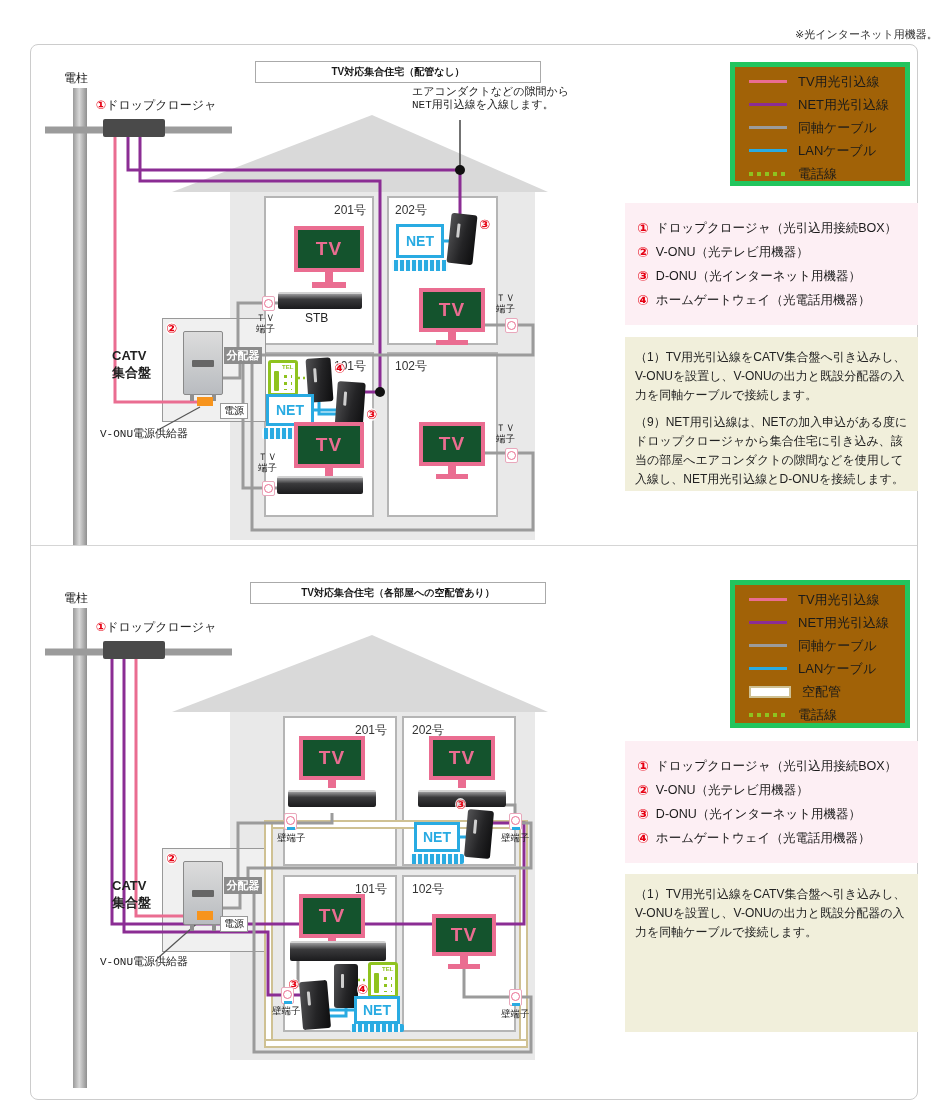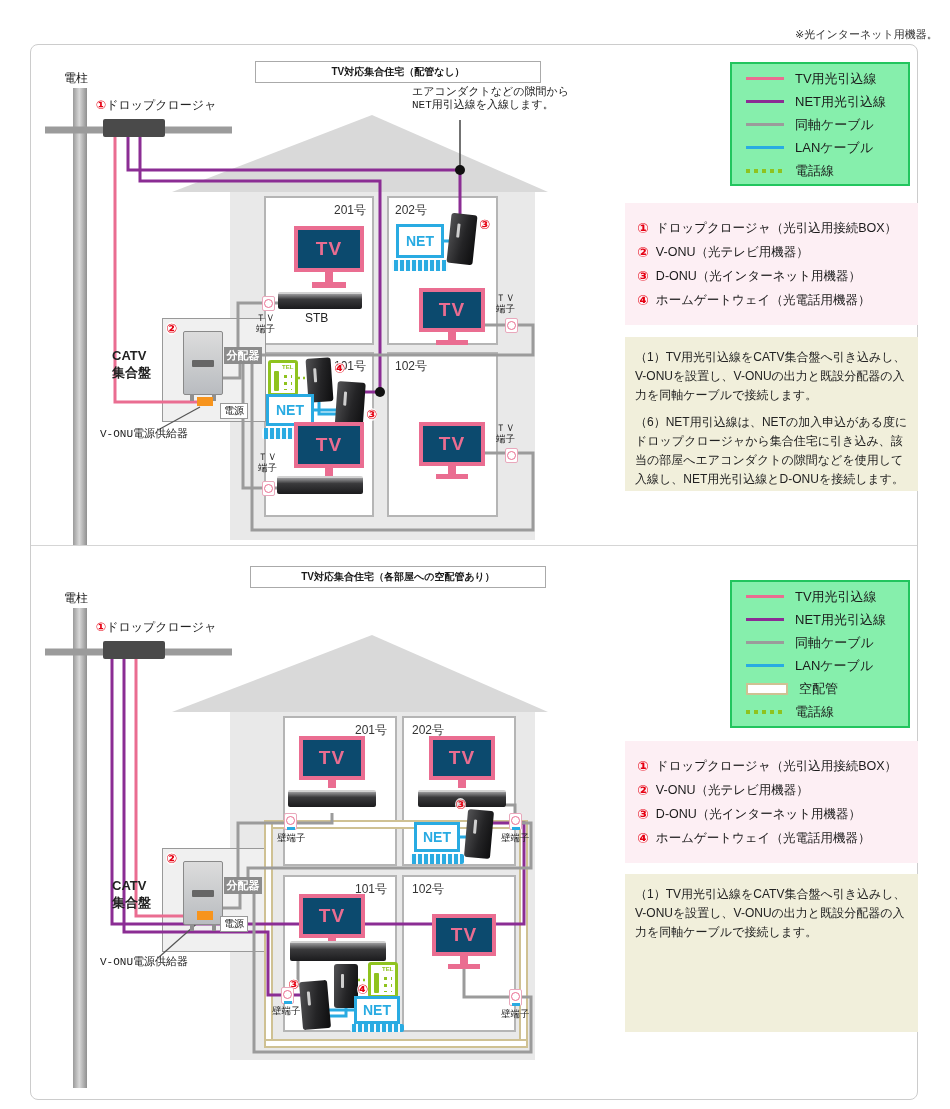--- a/index.html
+++ b/index.html
@@ -26,39 +26,39 @@
   .room{background:#fff;border:2px solid #b5b5b5;}
   .roomlbl{position:absolute;font-size:12px;color:#333;top:4px;}
   .catvbox{background:#f0f0f0;border:1.5px solid #999;}
   .catvlbl{font-size:13px;font-weight:bold;line-height:1.3;color:#222;}
   .splitter{background:#8c8c8c;color:#fff;font-size:11px;font-weight:bold;text-align:center;line-height:17px;}
   .powerlbl{background:#fff;border:1px solid #999;font-size:10px;text-align:center;line-height:14px;}
   .orange{background:#f7941d;}
   .vonu{background:linear-gradient(180deg,#dcdcdc,#b9bcc0);border:1px solid #8a8a8a;border-radius:2px;}
   .vonu-label{position:absolute;left:8px;top:28px;width:22px;height:7px;background:#666;border-radius:1px;}
   .vonu-leg{position:absolute;bottom:-7px;width:4px;height:7px;background:#8f8f8f;}
-  .tvbox{display:flex;align-items:center;justify-content:center;border:4px solid var(--pink);color:var(--pink);font-weight:bold;background:#0c4a6e;font-size:19px;letter-spacing:1px;}
+  .tvbox{display:flex;align-items:center;justify-content:center;border:4px solid var(--pink);color:var(--pink);font-weight:bold;background:#14532d;font-size:19px;letter-spacing:1px;}
   .tvneck{background:var(--pink);}
   .tvbase{background:var(--pink);}
   .recorder{background:linear-gradient(180deg,#9a9a9c 0,#3a3a3c 35%,#1b1b1d 100%);border-top:2px solid #d2d2d2;border-radius:2px;}
   .stblbl{font-size:12px;color:#222;}
   .donu{background:linear-gradient(100deg,#535355 0%,#242426 55%,#0d0d0e 100%);border-radius:3px;}
   .donu .slot{position:absolute;left:7px;top:10px;width:3px;height:14px;background:#cfcfcf;border-radius:1px;}
   .laptop-screen{border:3px solid var(--lan);background:#fff;color:var(--lan);font-weight:bold;display:flex;align-items:center;justify-content:center;font-size:14px;}
   .laptop-kb{background-color:var(--lan);background-image:repeating-linear-gradient(90deg,rgba(255,255,255,.95) 0 2px,transparent 2px 6px);border-radius:2px;}
   .tel{border:3px solid var(--phone);border-radius:3px;background:#fff;}
   .tel .grid{position:absolute;left:11px;top:10px;right:3px;bottom:3px;background-image:radial-gradient(var(--phone) 1.6px,transparent 1.8px);background-size:7px 7px;}
   .tel .hs{position:absolute;left:3px;top:8px;width:5px;height:20px;background:var(--phone);border-radius:1px;}
   .tel .t{position:absolute;left:11px;top:1px;font-size:6px;color:var(--phone);font-weight:bold;}
   .terminal{background:#fff;border:1.5px solid #e9a8bc;border-radius:2px;}
   .terminal .ring{width:7px;height:7px;border:1.8px solid var(--pink);border-radius:50%;margin:2px auto 0;}
   .terminal .bar{width:8px;height:3px;background:var(--lan);margin:2px auto 0;}
   .mark{position:absolute;color:var(--red);font-weight:bold;font-size:13px;background:rgba(255,255,255,.85);border-radius:50%;line-height:1;}
   .conduitseg{background:#fff;border:2px solid var(--conduit);}
-  .legend{background:#86efac;border:2px solid #22c55e;text-align:right;}
+  .legend{background:#a16207;border:5px solid #22c55e;text-align:right;}
   .legrow{display:flex;align-items:center;gap:11px;height:23px;padding-left:14px;font-size:13px;}
   .sw{width:38px;height:3px;flex:0 0 auto;}
   .sw.c-pink{background:var(--pink);}
   .sw.c-purple{background:var(--purple);}
   .sw.c-gray{background:var(--coax);}
   .sw.c-lan{background:var(--lan);}
   .sw.c-dot{height:4px;background:repeating-linear-gradient(90deg,var(--phone) 0 4px,transparent 4px 8px);}
   .sw.c-conduit{height:8px;background:#fff;border:2px solid var(--conduit);}
   .pinkbox{background:var(--pinkbox);padding:13px 12px;}
   .eqrow{display:flex;gap:7px;font-size:12.5px;line-height:24px;}
@@ -91,21 +91,21 @@
   </div>
   <div class="abs room" style="left:264px;top:352px;width:110px;height:165px;">
     <span class="roomlbl" style="right:6px;">101号</span>
   </div>
   <div class="abs room" style="left:387px;top:352px;width:111px;height:165px;">
     <span class="roomlbl" style="left:6px;">102号</span>
   </div>
 
   <div class="abs catvbox" style="left:162px;top:318px;width:104px;height:104px;"></div>
 
-  <div class="abs headerbox" style="left:250px;top:566px;width:296px;height:22px;line-height:20px;">TV対応集合住宅（各部屋への空配管あり）</div>
+  <div class="abs headerbox" style="left:250px;top:582px;width:296px;height:22px;line-height:20px;">TV対応集合住宅（各部屋への空配管あり）</div>
   <div class="abs lbl" style="left:64px;top:590px;">電柱</div>
   <div class="abs pole" style="left:73px;top:608px;width:14px;height:480px;"></div>
 
   <div class="abs roof" style="left:172px;top:635px;"></div>
   <div class="abs house" style="left:230px;top:712px;width:305px;height:348px;"></div>
 
   <div class="abs room" style="left:283px;top:716px;width:114px;height:150px;">
     <span class="roomlbl" style="right:8px;">201号</span>
   </div>
   <div class="abs room" style="left:402px;top:716px;width:114px;height:150px;">
@@ -367,21 +367,21 @@
         <span>D-ONU（光インターネット用機器）</span>
       </div>
     <div class="eqrow">
         <span class="num">④</span>
         <span>ホームゲートウェイ（光電話用機器）</span>
       </div>
   </div>
 
   <div class="abs beigebox" style="left:625px;top:337px;width:293px;height:154px;">
     <p>（1）TV用光引込線をCATV集合盤へ引き込みし、V-ONUを設置し、V-ONUの出力と既設分配器の入力を同軸ケーブルで接続します。</p>
-    <p>（6）NET用引込線は、NETの加入申込がある度にドロップクロージャから集合住宅に引き込み、該当の部屋へエアコンダクトの隙間などを使用して入線し、NET用光引込線とD-ONUを接続します。</p>
+    <p>（9）NET用引込線は、NETの加入申込がある度にドロップクロージャから集合住宅に引き込み、該当の部屋へエアコンダクトの隙間などを使用して入線し、NET用光引込線とD-ONUを接続します。</p>
   </div>
 
   <div class="abs legend" style="left:730px;top:580px;width:180px;height:148px;padding-top:3px;">
     <div class="legrow">
         <span class="sw c-pink"></span>
         <span>TV用光引込線</span>
       </div>
     <div class="legrow">
         <span class="sw c-purple"></span>
         <span>NET用光引込線</span>

